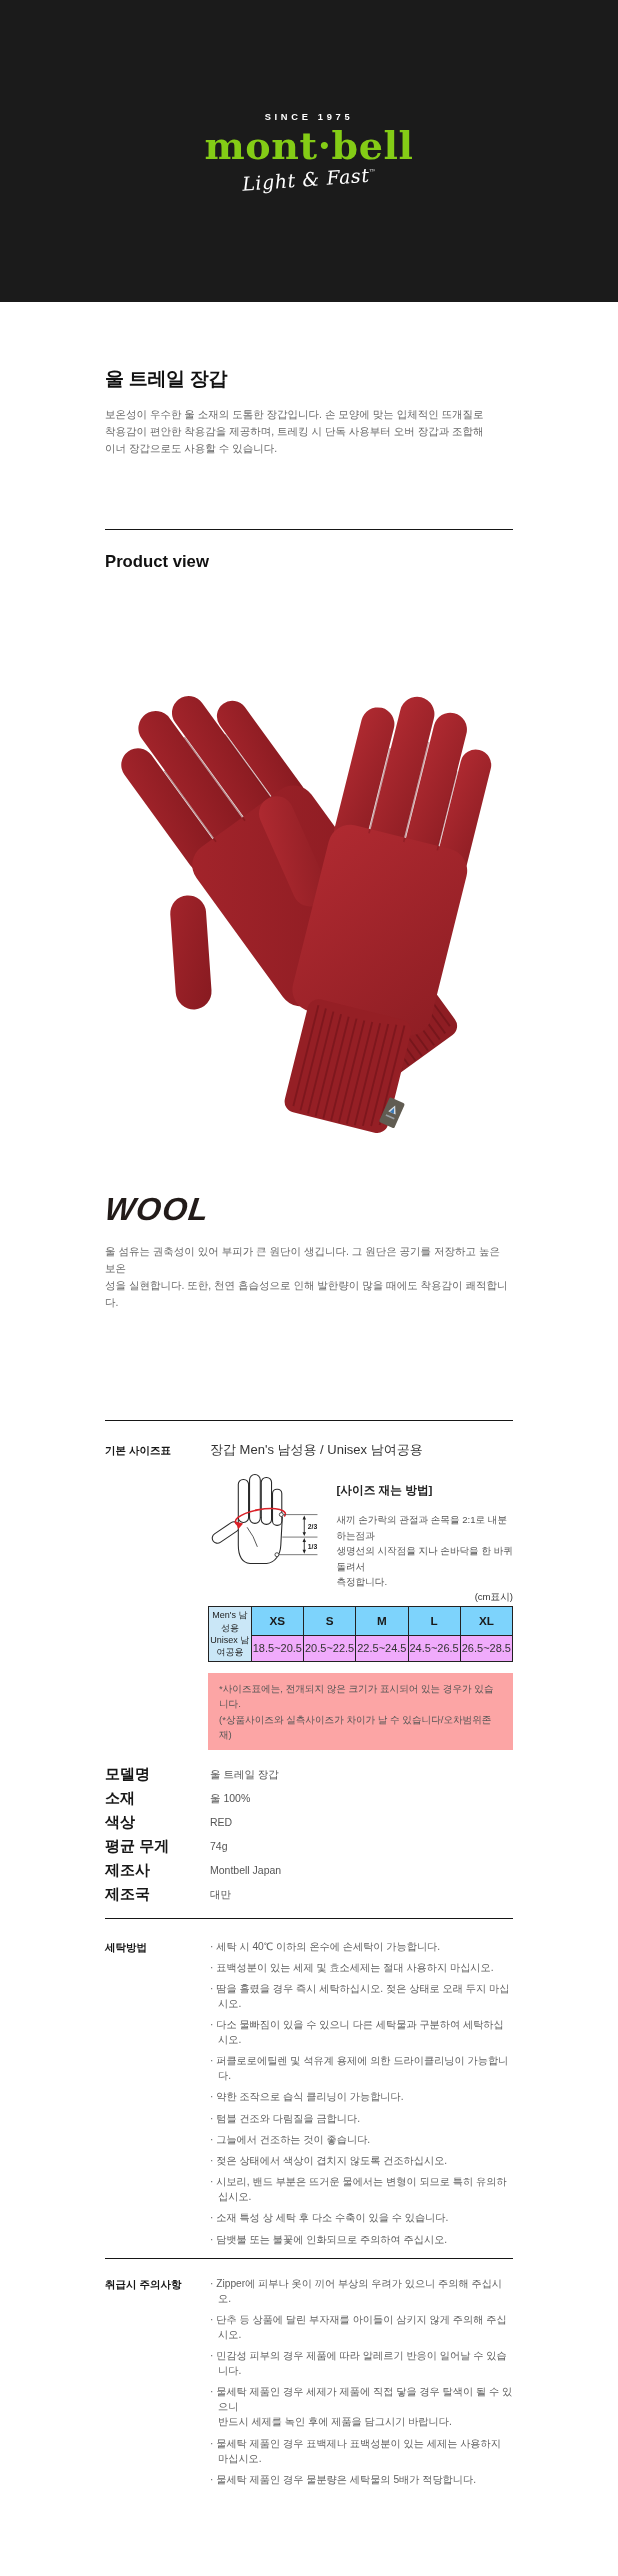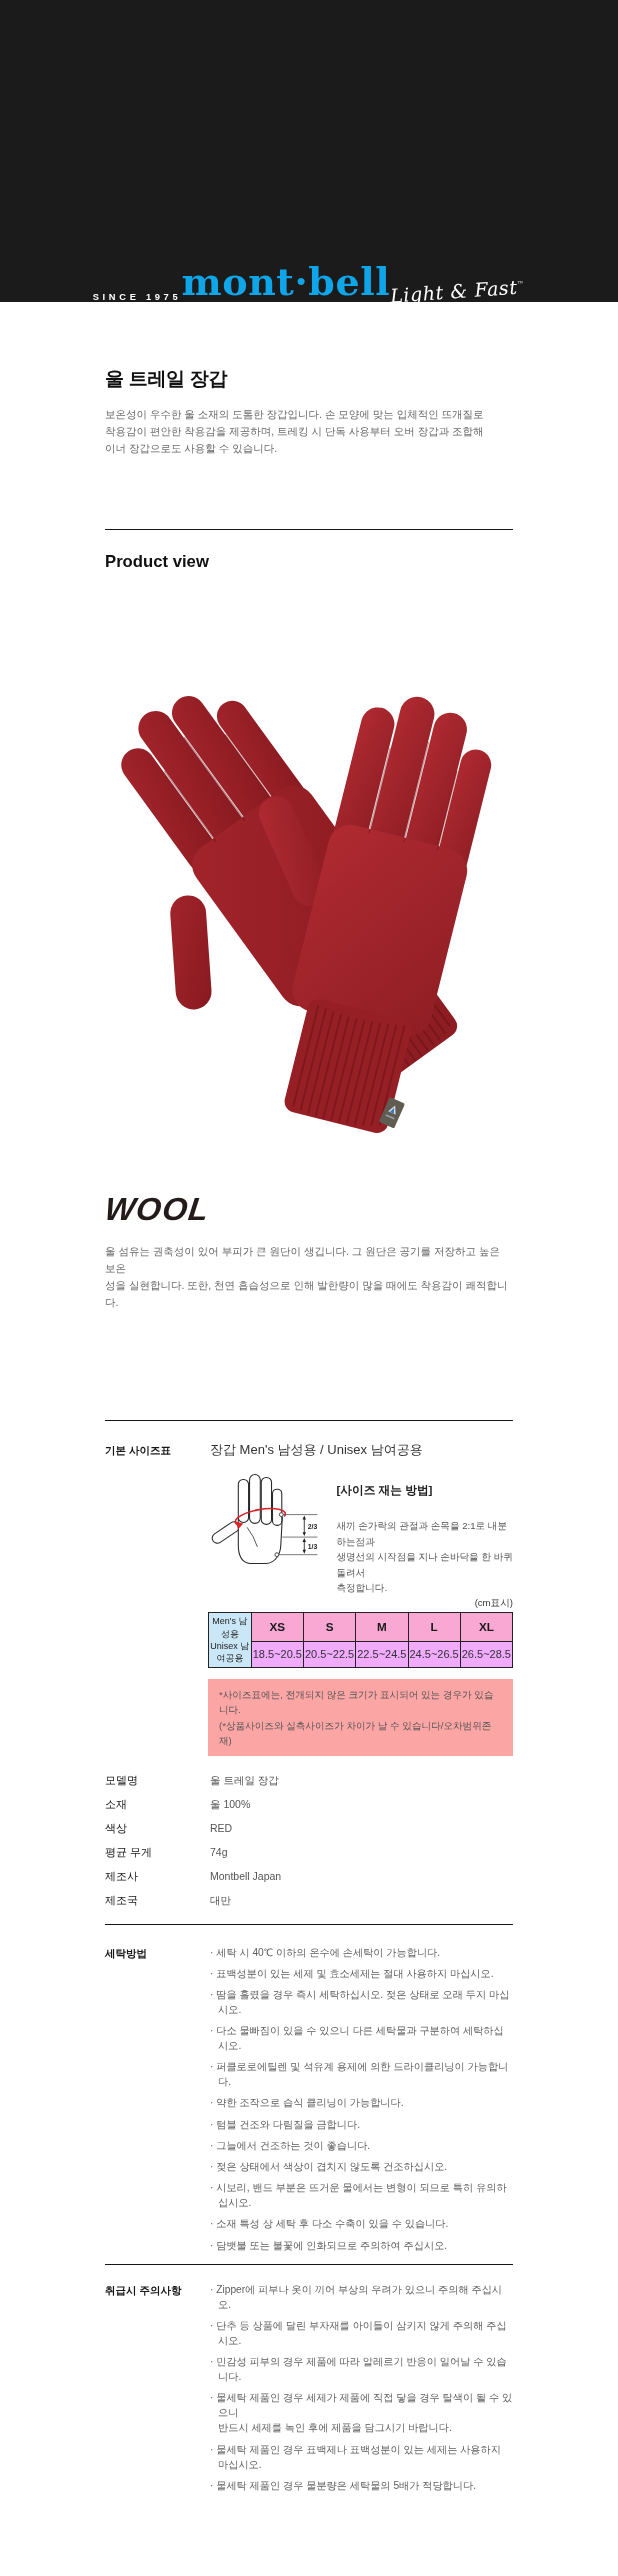--- a/index.html
+++ b/index.html
@@ -4,27 +4,27 @@
 <style>
   * { box-sizing: border-box; }
   html,body { margin:0; padding:0; }
   body {
     width:618px; height:2576px; background:#ffffff; overflow:hidden;
     font-family:"Liberation Sans", sans-serif; color:#1c1c1c;
   }
   
   .brand-header {
     height:302px; background:#1b1b1b;
-    display:flex; flex-direction:row; align-items:flex-end; justify-content:center;
+    display:flex; flex-direction:column; align-items:center; justify-content:center;
   }
   .logo-since {
     color:#fff; font-size:9.3px; font-weight:bold; letter-spacing:3.7px; text-align:center;
   }
   .logo-main {
-    color:#0ea5e9; font-family:"DejaVu Serif","Liberation Serif",serif;
+    color:#84cc16; font-family:"DejaVu Serif","Liberation Serif",serif;
     font-size:38px; font-weight:bold; letter-spacing:0.6px; line-height:1.05; margin-top:3.7px;
   }
   .logo-tagline {
     color:#fff; font-family:"DejaVu Serif","Liberation Serif",serif;
     font-style:italic; font-size:19px; margin-top:2.5px; transform:rotate(-4deg);
     letter-spacing:0.6px;
   }
   .logo-tagline sup { font-size:6.8px; font-style:normal; }
 
   .container { width:408px; margin:0 auto; }
@@ -56,39 +56,39 @@
   .lv-value { flex:1; font-size:13px; line-height:16px; color:#555; }
 
   .size-head-row { margin-top:21px; }
   .size-head-row .lv-value { color:#333; }
 
   
   .size-content { margin-left:103px; width:305px; }
   .diagram-row { margin-top:7.4px; display:flex; }
   .measure-text { margin-left:16px; padding-top:17.3px; }
   .measure-title { font-size:11.7px; font-weight:800; color:#222; }
-  .measure-desc { margin-top:20px; font-size:9.6px; line-height:15.5px; color:#555; white-space:pre-line; }
+  .measure-desc { margin-top:14px; font-size:9.6px; line-height:15.5px; color:#555; white-space:pre-line; }
   .cm-note { text-align:right; font-size:9.6px; line-height:13.6px; color:#333; }
 
   .size-table { margin-top:2.5px; width:100%; border-collapse:collapse; }
   .size-table td { border:0.6px solid #222; text-align:center; vertical-align:middle; }
   .side-cell { width:69px; background:#cae7f7; font-size:9px; line-height:12.4px; color:#222; padding:2.5px 1.2px; }
-  .size-head { background:#f9a8d4; font-size:11.7px; font-weight:800; height:27px; color:#1a1a1a; }
+  .size-head { background:#7dd3fc; font-size:11.7px; font-weight:800; height:27px; color:#1a1a1a; }
   .size-val { background:#f0abfc; font-size:11px; height:25px; color:#333; }
 
   .note-box {
     margin-top:11px; background:#fca5a5; padding:7.4px 11px;
     font-size:9.6px; line-height:15.5px; color:#555; white-space:pre-line;
   }
 
   
   .specs { margin-top:10px; }
   .spec-row { display:flex; margin-top:8px; }
   .spec-row:first-child { margin-top:16px; }
-  .spec-label { width:105px; flex:0 0 105px; font-size:11px; line-height:16px; font-weight:400; color:#161616; }
+  .spec-label { width:105px; flex:0 0 105px; font-size:15px; line-height:16px; font-weight:700; color:#161616; }
   .spec-value { flex:1; font-size:10.5px; line-height:16px; color:#555; }
 
   
   .bullet-section { display:flex; }
   .care-section { margin-top:20px; }
   .handling-section { margin-top:17.3px; }
   .bullet-items { flex:1; }
   .bullet-item {
     font-size:10.2px; line-height:15px; margin-bottom:6.2px; color:#5e5e5e;
     white-space:pre-line; padding-left:8px; text-indent:-8px;

